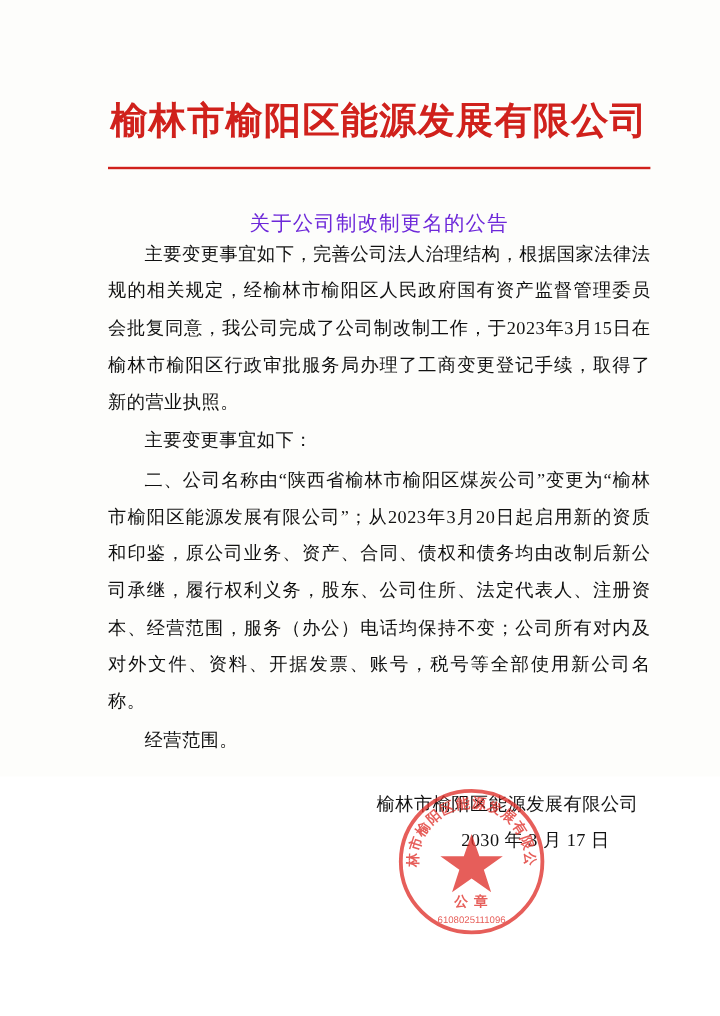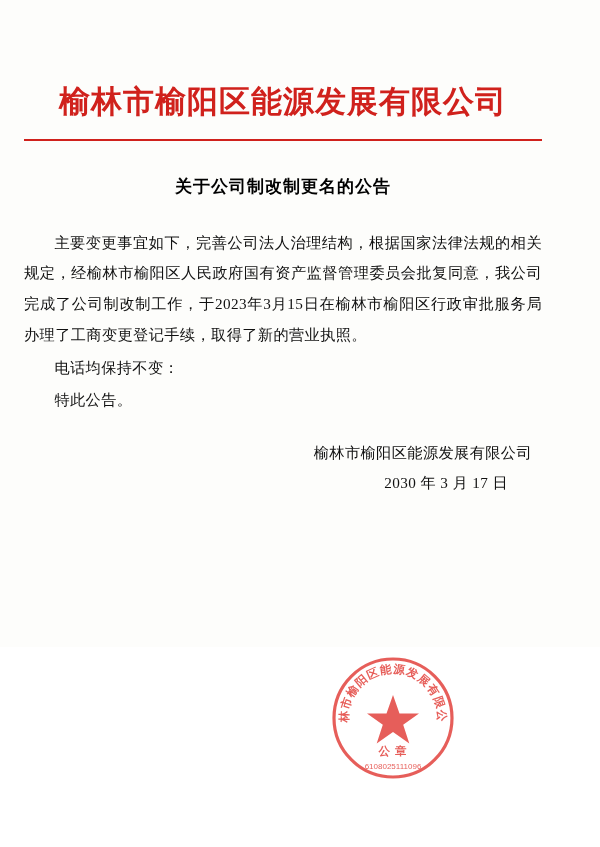--- a/index.html
+++ b/index.html
@@ -12,21 +12,21 @@
     background: #ffffff;
     font-family: "Liberation Serif", "DejaVu Serif", serif;
     color: #111111;
     overflow: hidden;
   }
   .page {
     position: relative;
     width: 600px;
     height: 647px;
     box-sizing: border-box;
-    padding: 60px 58px 40px 24px;
+    padding: 60px 58px 40px 90px;
     background: #fdfdfb;
   }
   .doc-title {
     text-align: center;
     color: #d0211c;
     font-family: "DejaVu Serif", "Liberation Serif", serif;
     font-weight: bold;
     font-size: 31px;
     letter-spacing: 1px;
     line-height: 1.25;
@@ -35,24 +35,23 @@
     white-space: nowrap;
   }
   .rule {
     height: 2px;
     background: #d0211c;
     margin: 10px 0 34px 0;
   }
   .sub-title {
     text-align: center;
     font-size: 17px;
-    font-weight: bold;
-    color: #000000;
+    font-weight: normal;
+    color: #6d28d9;
     letter-spacing: 1px;
-    margin-bottom: 30px;
   }
   .body-text p {
     font-size: 15.2px;
     line-height: 2.02;
     margin: 0 0 2px 0;
     text-align: justify;
     text-justify: inter-ideograph;
     text-indent: 2em;
     letter-spacing: 0.4px;
   }
@@ -99,22 +98,23 @@
 <div class="page">
 
   <div class="doc-title">榆林市榆阳区能源发展有限公司</div>
 
   <div class="rule"></div>
 
   <div class="sub-title">关于公司制改制更名的公告</div>
 
   <div class="body-text">
     <p>主要变更事宜如下，完善公司法人治理结构，根据国家法律法规的相关规定，经榆林市榆阳区人民政府国有资产监督管理委员会批复同意，我公司完成了公司制改制工作，于2023年3月15日在榆林市榆阳区行政审批服务局办理了工商变更登记手续，取得了新的营业执照。</p>
-    <p>电话均保持不变：</p>
-    <p>特此公告。</p>
+    <p>主要变更事宜如下：</p>
+    <p>二、公司名称由“陕西省榆林市榆阳区煤炭公司”变更为“榆林市榆阳区能源发展有限公司”；从2023年3月20日起启用新的资质和印鉴，原公司业务、资产、合同、债权和债务均由改制后新公司承继，履行权利义务，股东、公司住所、法定代表人、注册资本、经营范围，服务（办公）电话均保持不变；公司所有对内及对外文件、资料、开据发票、账号，税号等全部使用新公司名称。</p>
+    <p>经营范围。</p>
   </div>
 
   <div class="signature">
     <div>榆林市榆阳区能源发展有限公司</div>
     <div class="sig-date">2030 年 3 月 17 日</div>
   </div>
 
   <div class="seal">
     <svg width="126" height="126" viewBox="0 0 126 126" xmlns="http://www.w3.org/2000/svg">
       <circle cx="63" cy="63" r="59" fill="none" stroke="#e0322c" stroke-width="3.2"></circle>

